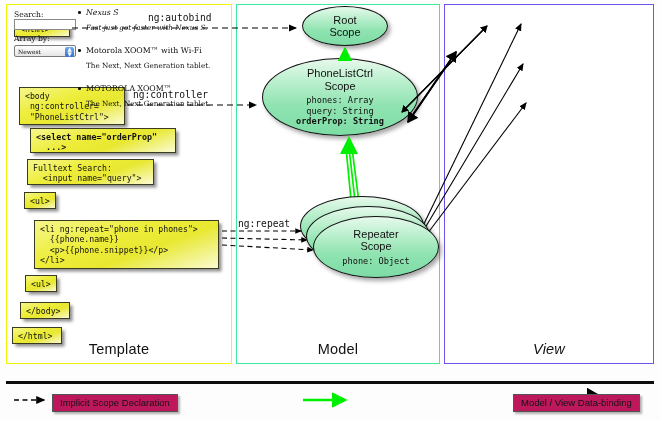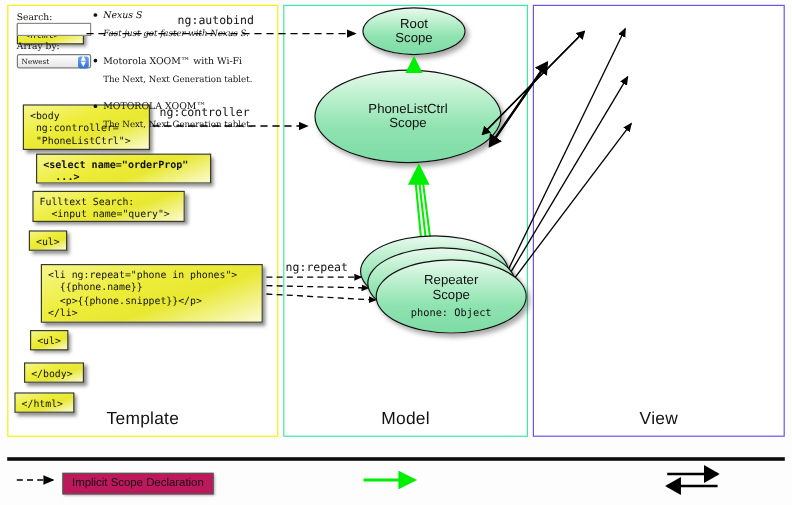--- a/index.html
+++ b/index.html
@@ -9,21 +9,21 @@
     font-family:"Liberation Sans", sans-serif;
     overflow:hidden;
     position:relative;
   }
   #stage{position:absolute;left:0;top:0;width:660px;height:421px;background:#fdfdfd;}
 
   
   .col{position:absolute;top:4px;height:360px;background:#ffffff;box-sizing:border-box;}
   #col-template{left:6px;width:226px;border:1.5px solid #f2f20a;}
   #col-model{left:236px;width:204px;border:1.5px solid #3de8a4;}
-  #col-view{left:444px;width:210px;border:1.5px solid #6d54e8;}
+  #col-view{left:444px;width:210px;border:1.5px solid #6d54e8;font-style:italic;}
   .col-label{
     position:absolute;bottom:6px;left:0;width:100%;
     text-align:center;font-size:14.5px;color:#111;letter-spacing:.2px;
   }
 
   
   .ybox{
     position:absolute;
     background:linear-gradient(160deg,#f6f68c 0%,#eded3a 38%,#e8e832 62%,#fbfbd2 100%);
     border:1.3px solid #3b3b22;
@@ -146,20 +146,23 @@
   <div class="col" id="col-model">
     <div class="col-label">Model</div>
   </div>
 
   <div class="scope" style="left:302px;top:6px;width:86px;height:40px;">
     <div class="title">Root<br>Scope</div>
   </div>
 
   <div class="scope" style="left:262px;top:58px;width:156px;height:78px;">
     <div class="title">PhoneListCtrl<br>Scope</div>
+    <div class="props"><span>phones: Array</span>
+<span>query: String</span>
+<b>orderProp: String</b></div>
   </div>
 
   <div class="scope" style="left:300px;top:196px;width:124px;height:60px;z-index:1;"></div>
   <div class="scope" style="left:306px;top:206px;width:124px;height:60px;z-index:2;"></div>
   <div class="scope" style="left:313px;top:216px;width:126px;height:62px;z-index:3;">
     <div class="title">Repeater<br>Scope</div>
     <div class="props"><span>phone: Object</span></div>
   </div>
 
   <div class="col" id="col-view">
@@ -246,14 +249,17 @@
 
     <path d="M556,395 L598,395" stroke="#000" stroke-width="2.2" fill="none" marker-end="url(#ah-fat)"></path>
     <path d="M598,405 L556,405" stroke="#000" stroke-width="2.2" fill="none" marker-end="url(#ah-fat)"></path>
   </svg>
 
   <div id="sep-line"></div>
 
   <div class="legend-item" style="left:52px;">
     <span class="legend-box">Implicit Scope Declaration</span>
   </div>
+  <div class="legend-item" style="left:513px;">
+    <span class="legend-box">Model / View Data-binding</span>
+  </div>
 
 </div>
 
 </body></html>

